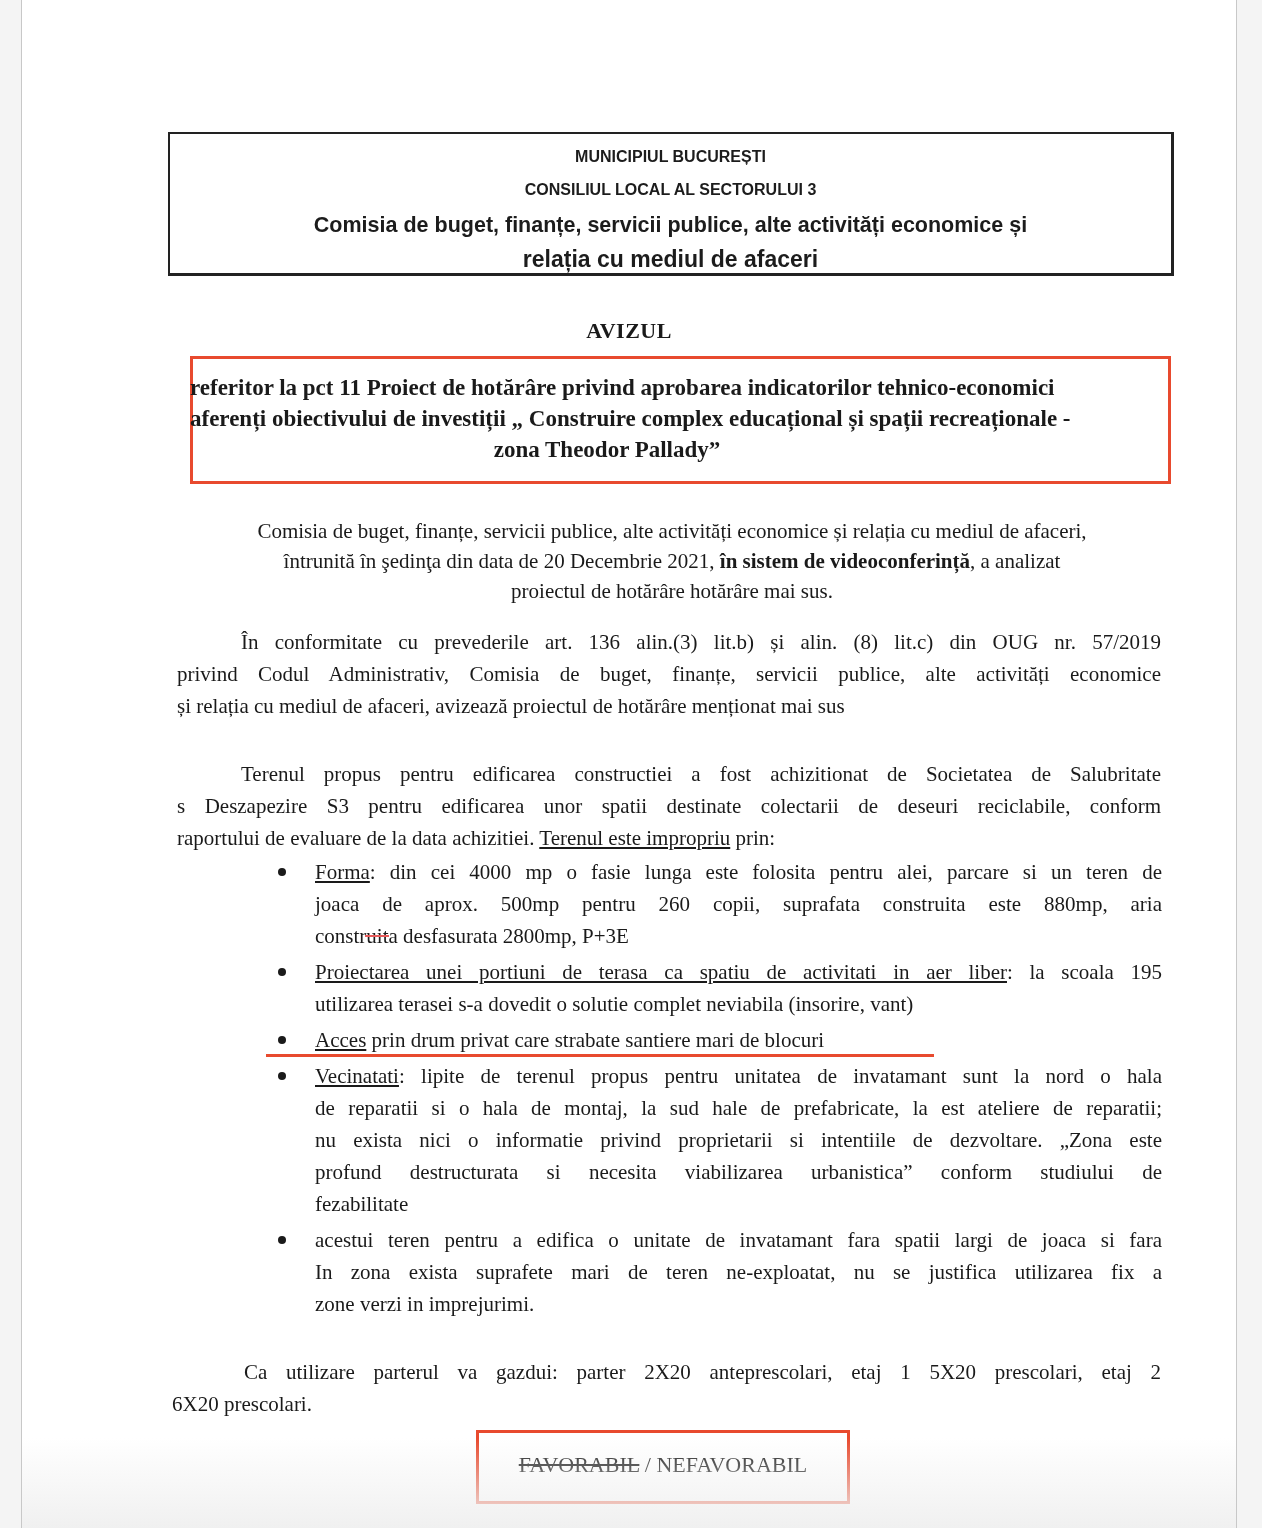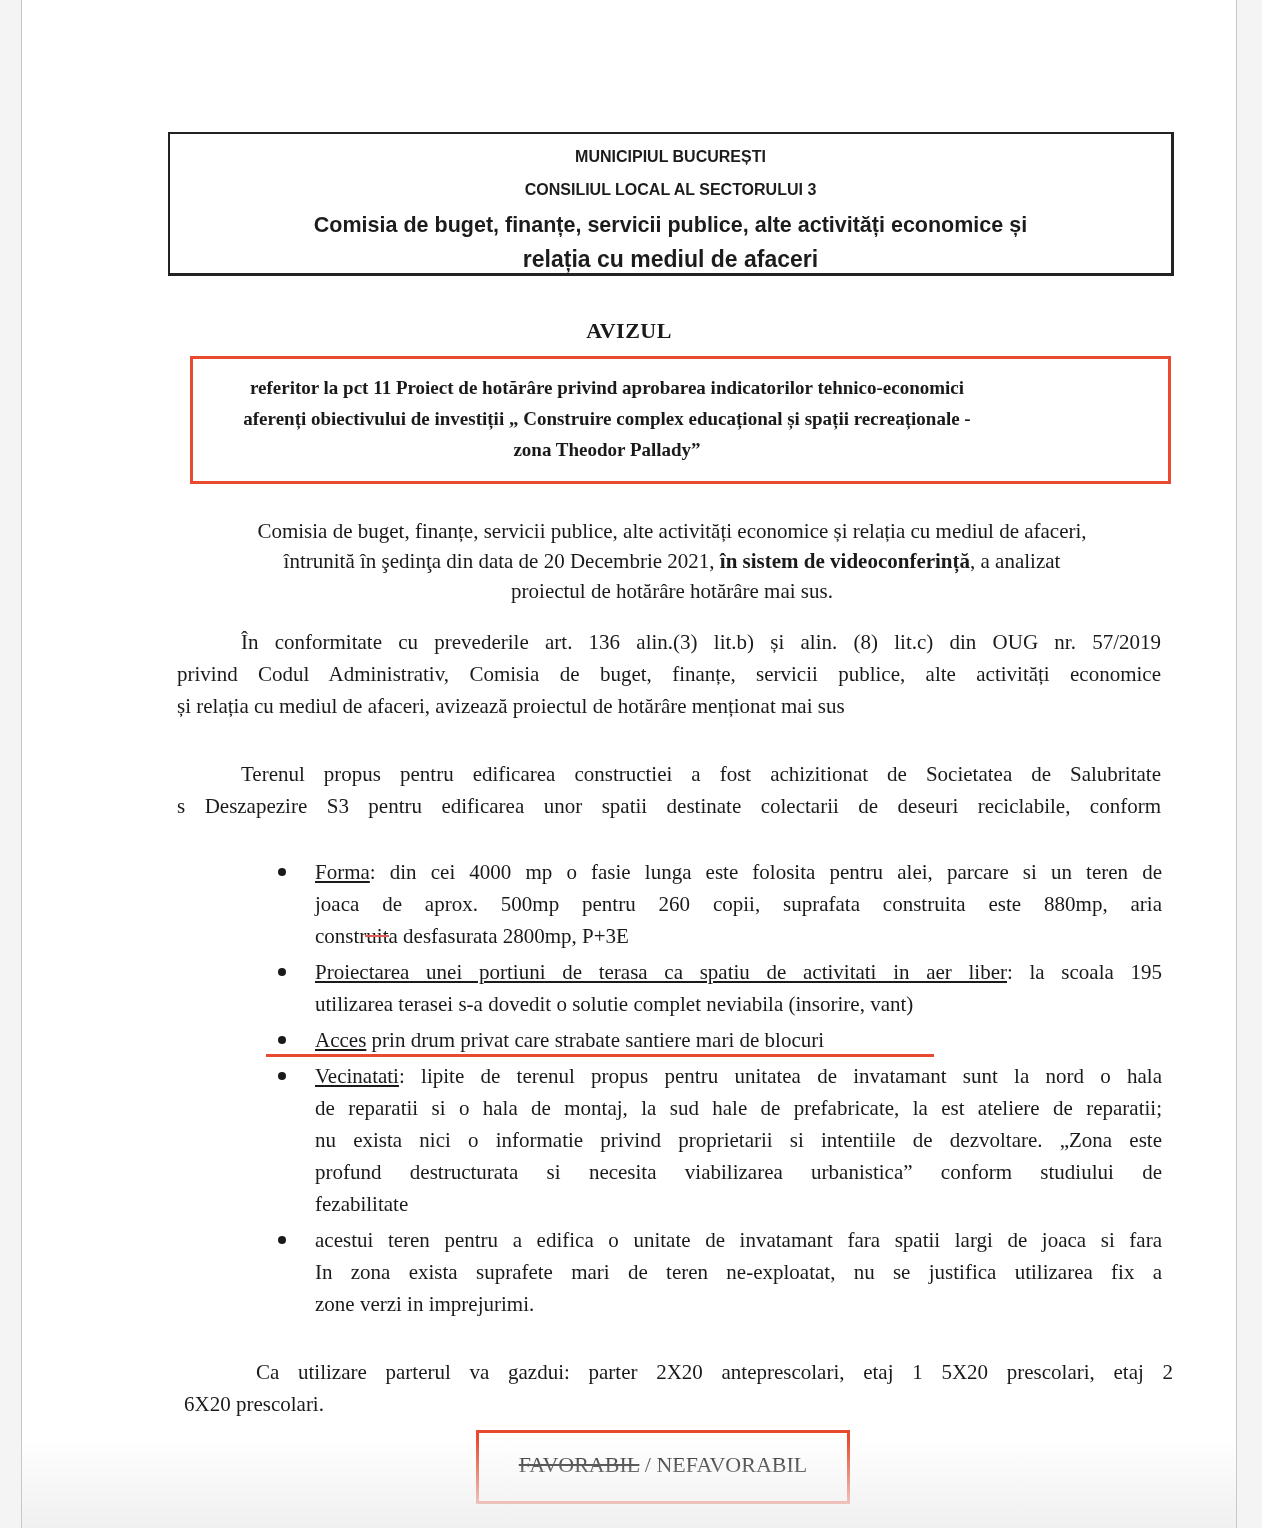--- a/index.html
+++ b/index.html
@@ -39,21 +39,21 @@
     position: absolute; left: 0; right: 0; top: 318px; text-align: center;
     font-weight: bold; font-size: 22px; letter-spacing: 0.5px;
   }
 
   .red-box {
     position: absolute; border: 3px solid #e84a2e; box-sizing: border-box;
   }
   .subject-box { left: 168px; top: 356px; width: 981px; height: 128px; }
   .subject {
     position: absolute; left: 168px; width: 834px; top: 372px; text-align: center;
-    font-weight: bold; font-size: 19px; line-height: 31px;
+    font-weight: bold; font-size: 23px; line-height: 31px;
   }
 
   .para { position: absolute; font-size: 21px; line-height: 32px; }
   .center { text-align: center; }
   .line { display: block; white-space: nowrap; }
   .jline { display: block; text-align: justify; text-align-last: justify; white-space: nowrap; }
 
   .u { text-decoration: underline; }
   .strike { text-decoration: line-through; text-decoration-thickness: 2px; }
 
@@ -102,20 +102,21 @@
 
   <div class="para" style="left:155px; width:984px; top:626px;">
     <span class="jline" style="padding-left:64px;">În conformitate cu prevederile art. 136 alin.(3) lit.b) și alin. (8) lit.c) din OUG nr. 57/2019</span>
     <span class="jline">privind Codul Administrativ, Comisia de buget, finanțe, servicii publice, alte activități economice</span>
     <span class="line">și relația cu mediul de afaceri, avizează proiectul de hotărâre menționat mai sus</span>
   </div>
 
   <div class="para" style="left:155px; width:984px; top:758px;">
     <span class="jline" style="padding-left:64px;">Terenul propus pentru edificarea constructiei a fost achizitionat de Societatea de Salubritate</span>
     <span class="jline">s Deszapezire S3 pentru edificarea unor spatii destinate colectarii de deseuri reciclabile, conform</span>
+    <span class="line"><span>raportului de evaluare de la data achizitiei. </span><span class="u">Terenul este impropriu</span><span> prin:</span></span>
   </div>
 
   <div class="bullet-row" style="top:856px;">
     <span class="bullet-dot"></span>
     <div class="bullet-text">
       <span class="jline"><span class="u">Forma</span><span>: din cei 4000 mp o fasie lunga este folosita pentru alei, parcare si un teren de</span></span>
       <span class="jline">joaca de aprox. 500mp pentru 260 copii, suprafata construita este 880mp, aria</span>
       <span class="line">construita desfasurata 2800mp,  P+3E</span>
     </div>
   </div>
@@ -150,21 +151,21 @@
 
   <div class="bullet-row" style="top:1224px;">
     <span class="bullet-dot"></span>
     <div class="bullet-text">
       <span class="jline">acestui teren pentru a edifica o unitate de invatamant fara spatii largi de joaca si fara</span>
       <span class="jline">In zona exista suprafete mari de teren ne-exploatat, nu se justifica utilizarea fix a</span>
       <span class="line">zone verzi in imprejurimi.</span>
     </div>
   </div>
 
-  <div class="para" style="left:150px; width:989px; top:1356px;margin-left:12px;">
+  <div class="para" style="left:150px; width:989px; top:1356px;">
     <span class="jline" style="padding-left:72px;">Ca utilizare parterul va gazdui: parter 2X20 antepres​colari, etaj 1 5X20 prescolari, etaj 2</span>
     <span class="line">6X20 prescolari.</span>
   </div>
 
   <div class="red-box verdict-box"></div>
   <div class="verdict"><span class="strike">FAVORABIL</span><span> / </span><span>NEFAVORABIL</span></div>
 
 </div>
 
 </body></html>

